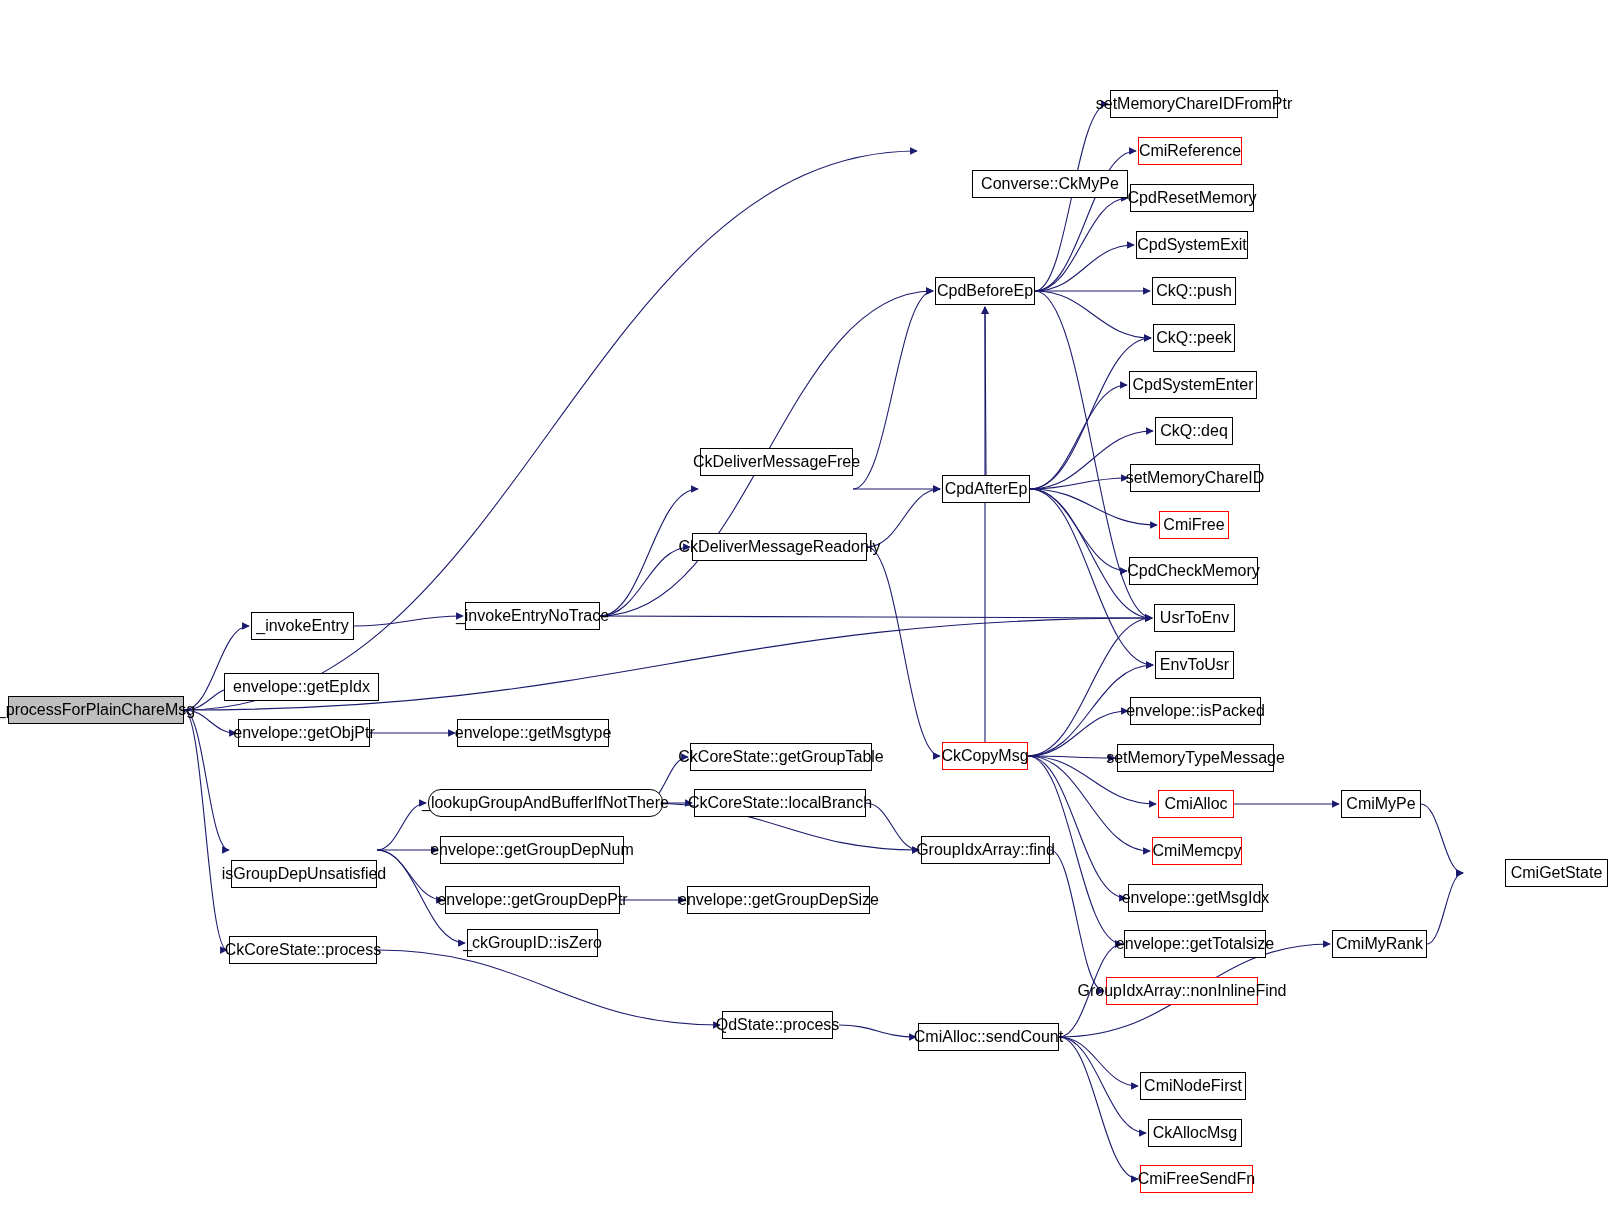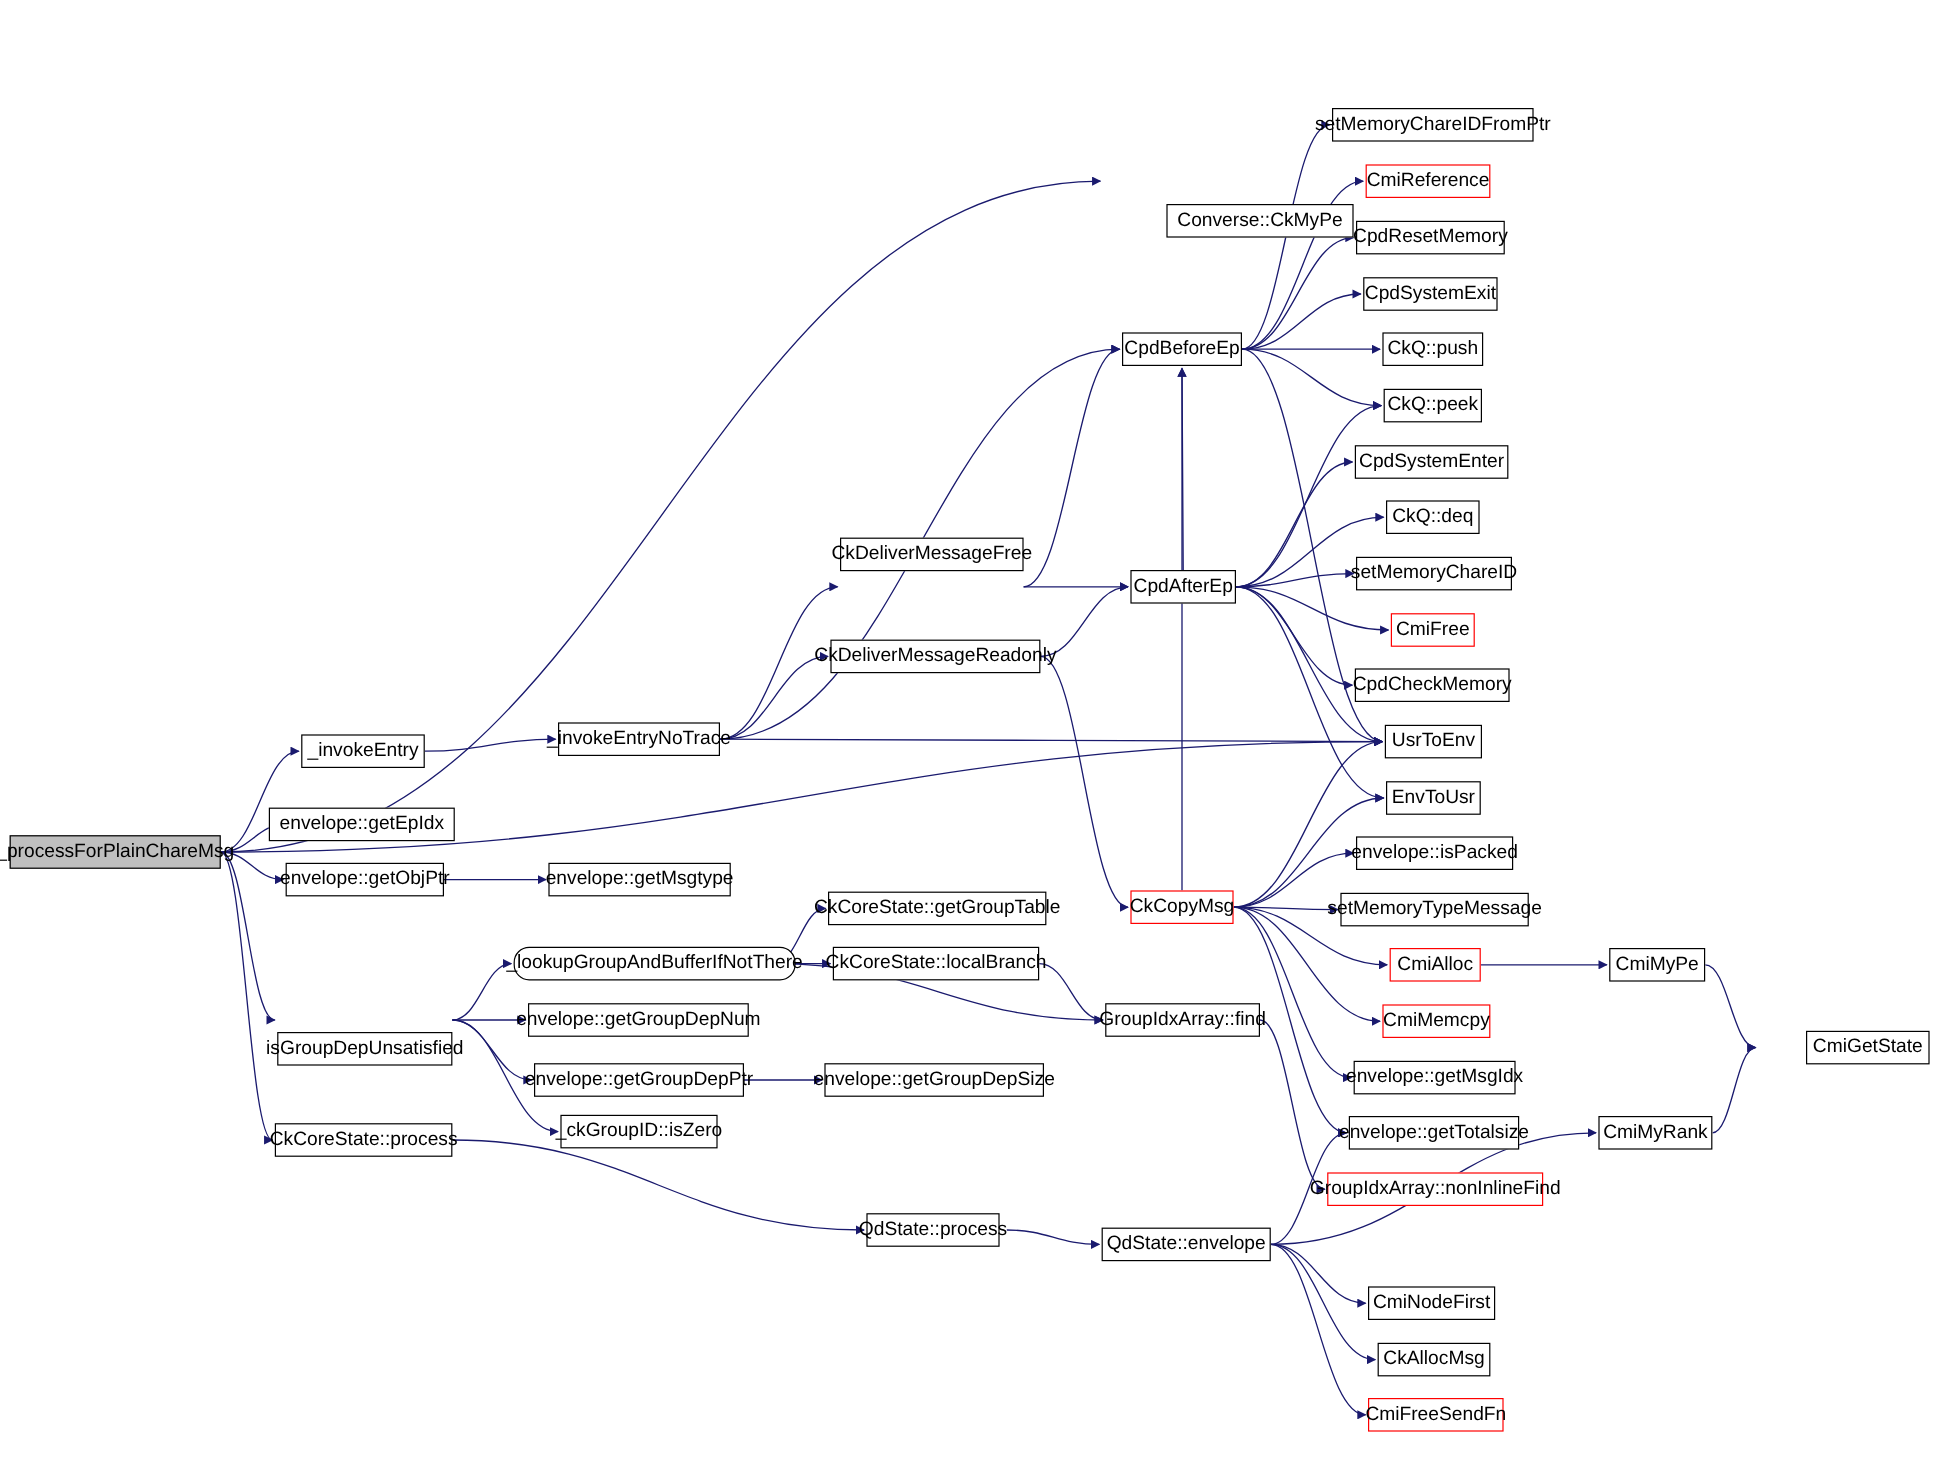--- a/index.html
+++ b/index.html
@@ -185,21 +185,21 @@
       <div class="node" style="left: 942px; top: 475px; width: 88px;">
         <span>CpdAfterEp</span>
       </div>
       <div class="node highlight" style="left: 942px; top: 742px; width: 86px;">
         <span>CkCopyMsg</span>
       </div>
       <div class="node" style="left: 921px; top: 836px; width: 129px;">
         <span>GroupIdxArray::find</span>
       </div>
       <div class="node" style="left: 918px; top: 1023px; width: 141px;">
-        <span>QdState::envelope</span>
+        <span>CmiAlloc::sendCount</span>
       </div>
       <div class="node" style="left: 1110px; top: 90px; width: 168px;">
         <span>setMemoryChareIDFromPtr</span>
       </div>
       <div class="node highlight" style="left: 1138px; top: 137px; width: 104px;">
         <span>CmiReference</span>
       </div>
       <div class="node" style="left: 1130px; top: 184px; width: 124px;">
         <span>CpdResetMemory</span>
       </div>
@@ -244,21 +244,21 @@
       </div>
       <div class="node highlight" style="left: 1152px; top: 837px; width: 90px;">
         <span>CmiMemcpy</span>
       </div>
       <div class="node" style="left: 1128px; top: 884px; width: 135px;">
         <span>envelope::getMsgIdx</span>
       </div>
       <div class="node" style="left: 1124px; top: 930px; width: 142px;">
         <span>envelope::getTotalsize</span>
       </div>
-      <div class="node highlight" style="left: 1106px; top: 977px; width: 180px;">
+      <div class="node highlight" style="left: 1106px; top: 977px; width: 152px;">
         <span>GroupIdxArray::nonInlineFind</span>
       </div>
       <div class="node" style="left: 1140px; top: 1072px; width: 106px;">
         <span>CmiNodeFirst</span>
       </div>
       <div class="node" style="left: 1148px; top: 1119px; width: 94px;">
         <span>CkAllocMsg</span>
       </div>
       <div class="node highlight" style="left: 1140px; top: 1165px; width: 113px;">
         <span>CmiFreeSendFn</span>

